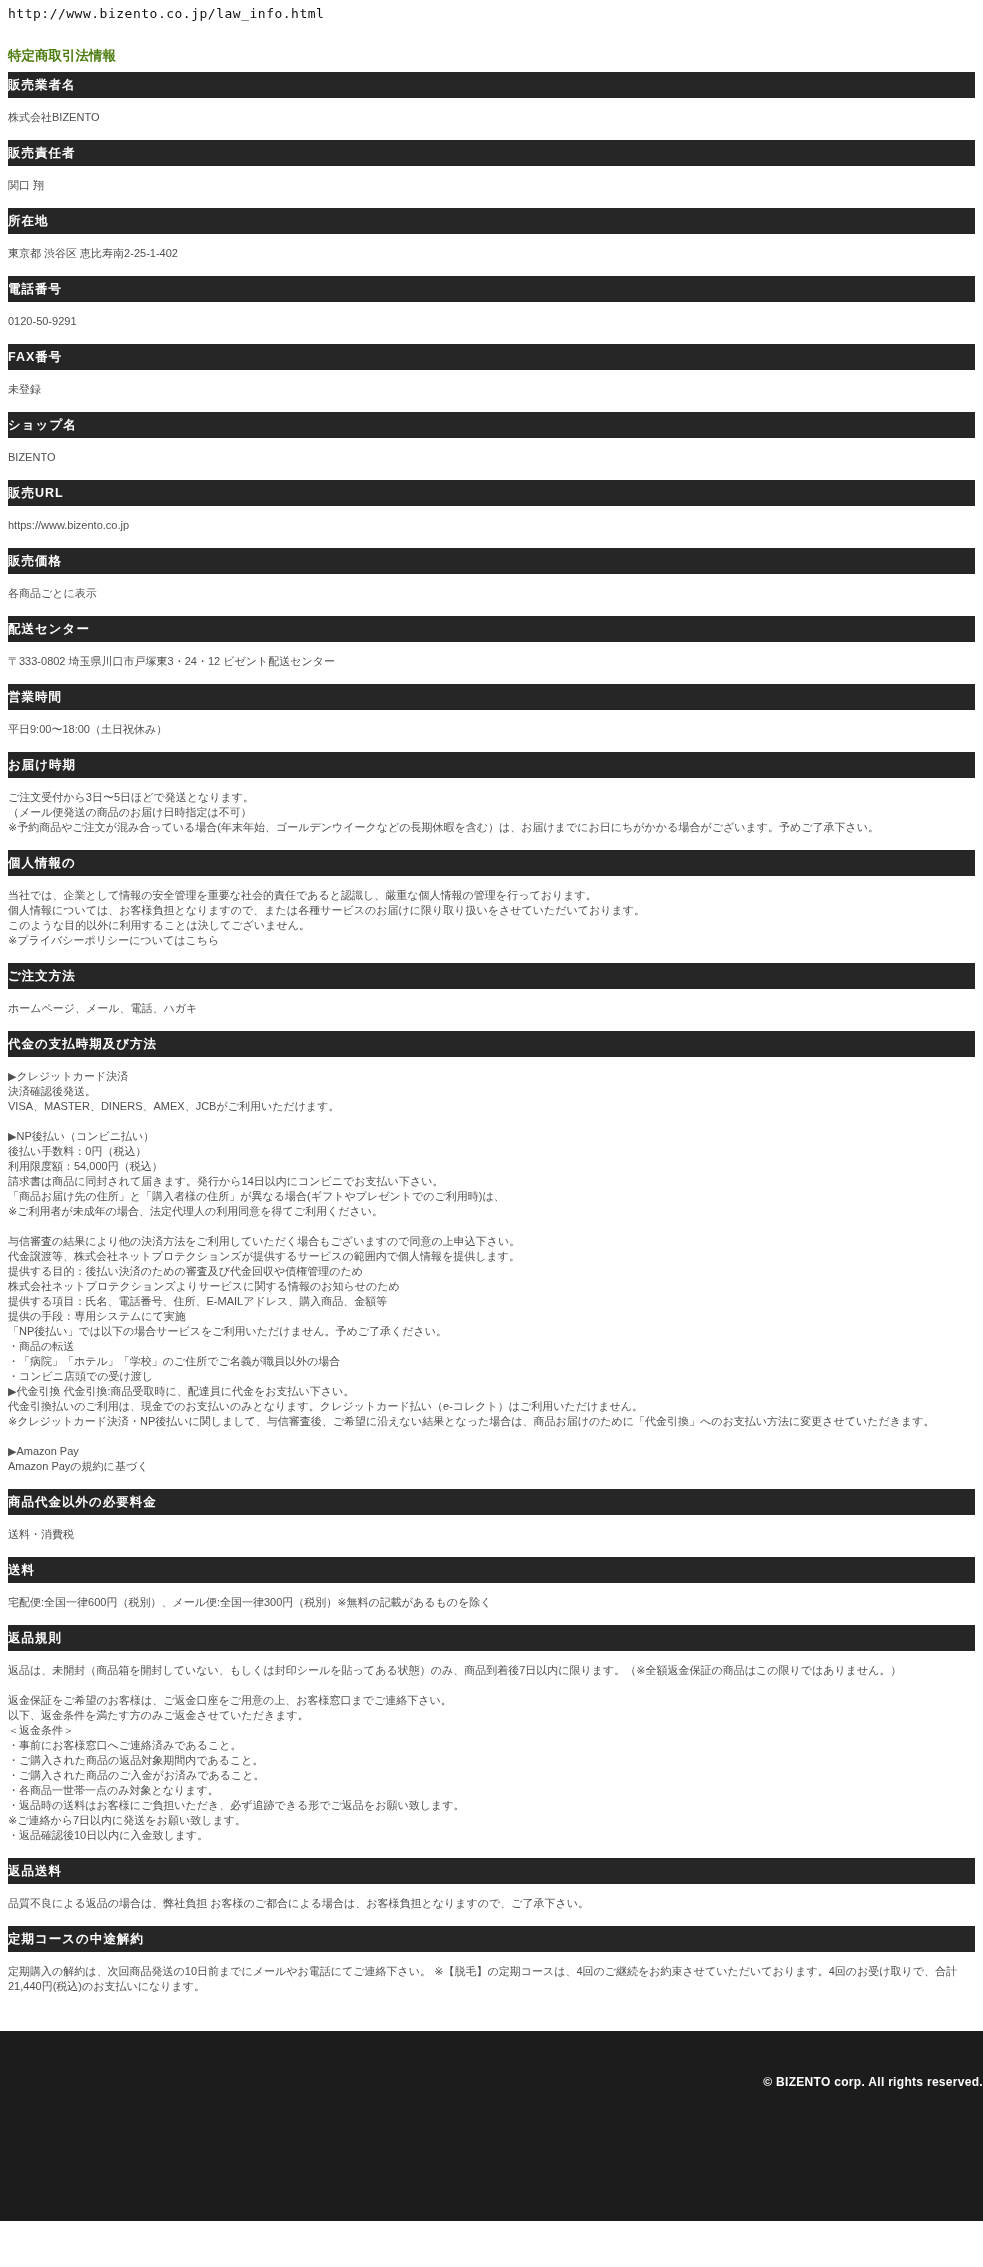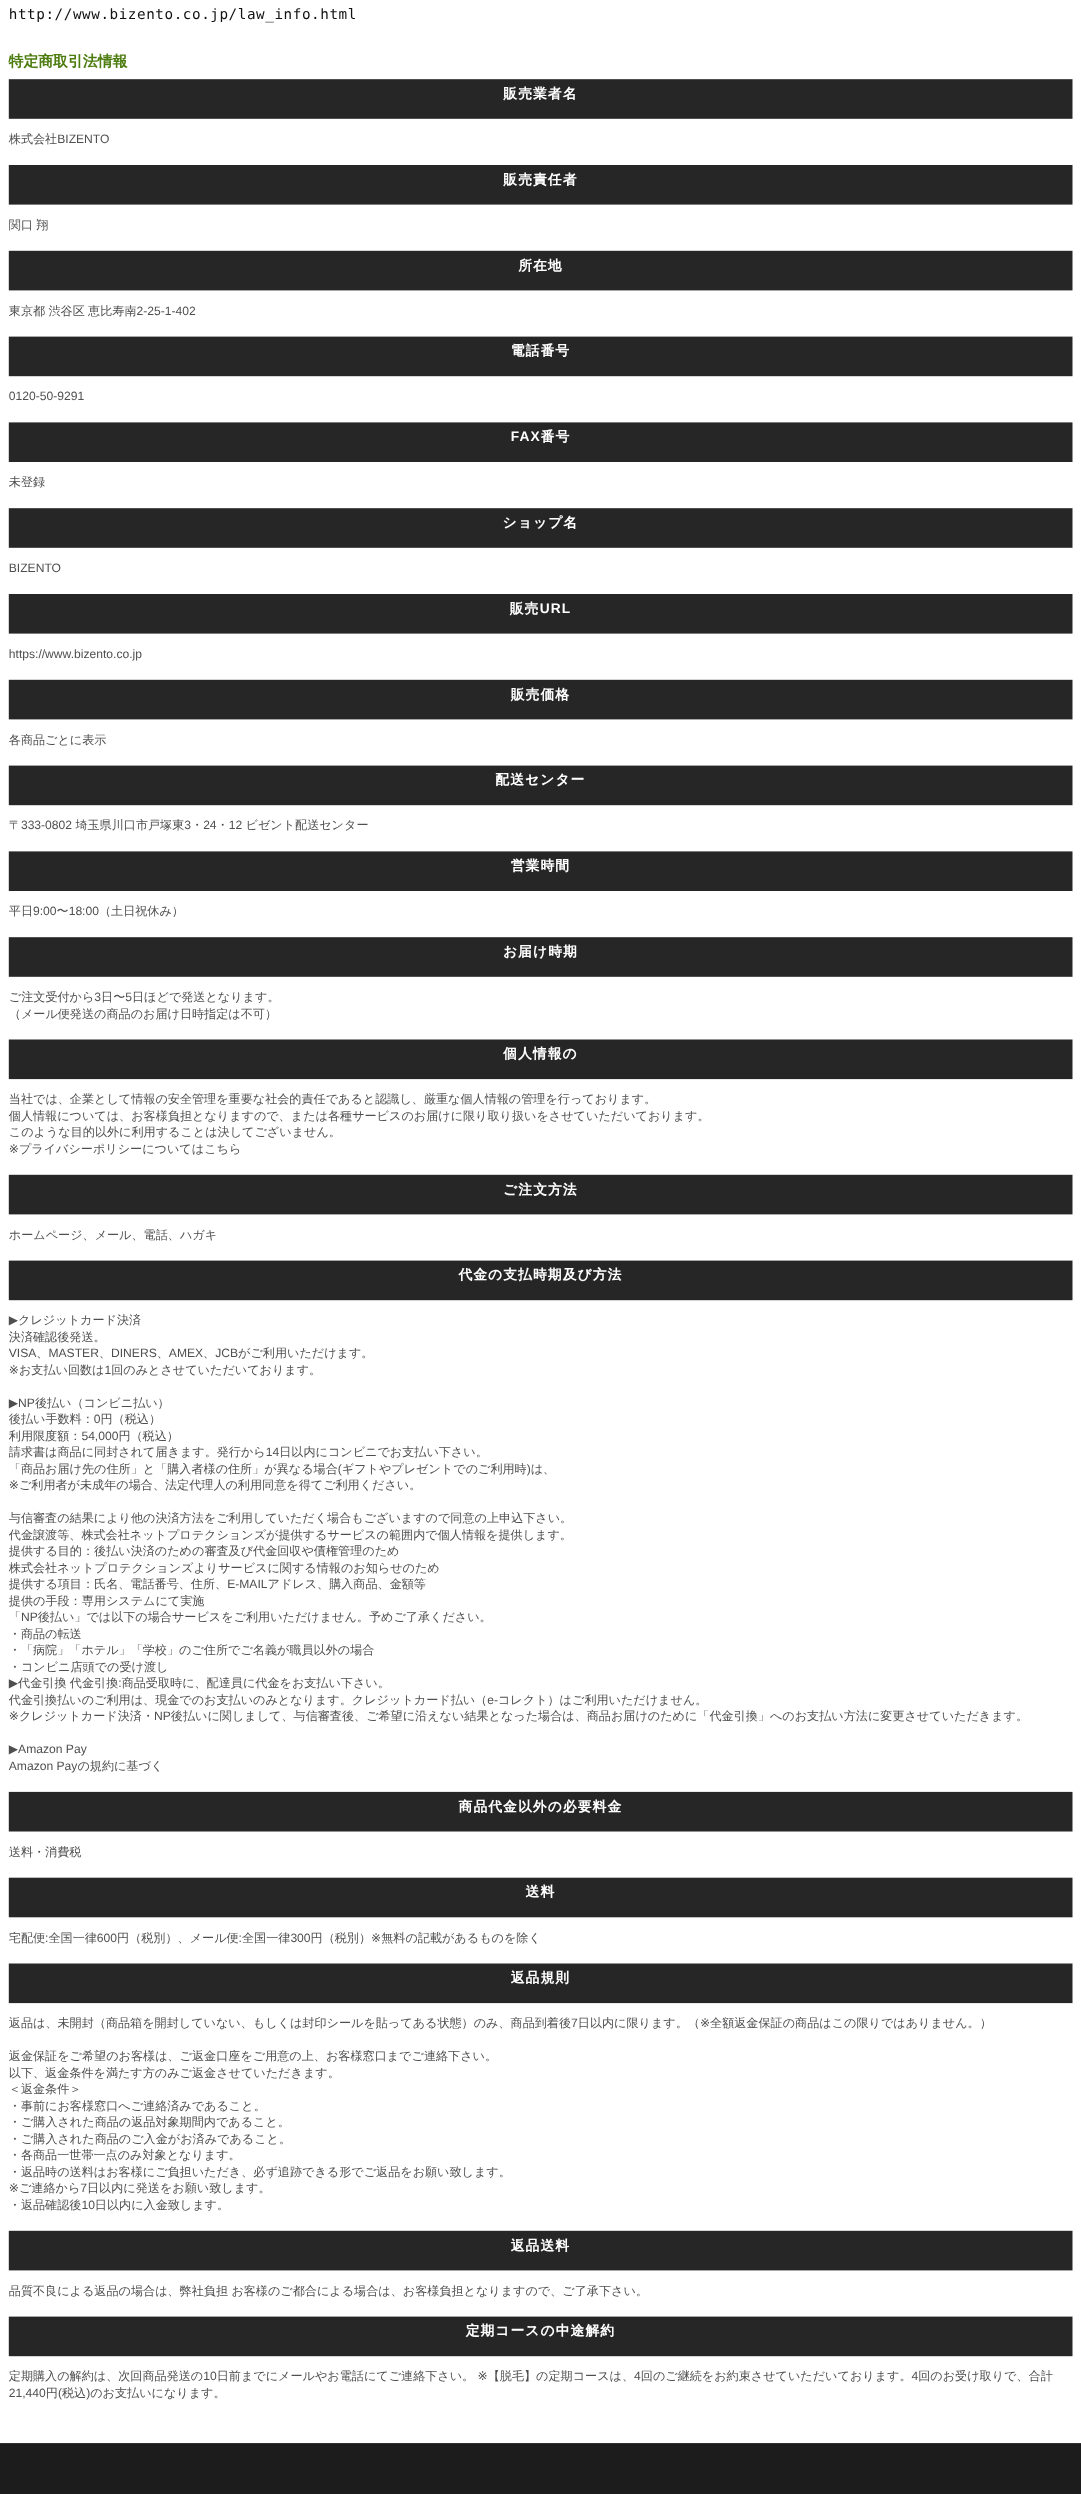--- a/index.html
+++ b/index.html
@@ -28,22 +28,21 @@
     font-size:13.5px;
     font-weight:bold;
     color:#4d7c0f;
     margin:0 0 7px 0;
   }
   .section-bar{
     background:var(--bar-bg);
     color:var(--bar-text);
     font-size:12.5px;
     font-weight:bold;
-    text-align:center;
-    height:36px;
+    height:26px;
     line-height:26px;
     letter-spacing:1px;
   }
   .section-content{
     padding:12px 0 15px 0;
     font-size:11px;
     line-height:15px;
     color:var(--body-text);
   }
   .line{min-height:15px;}
@@ -128,20 +127,21 @@
         <div class="section-bar">営業時間</div>
         <div class="section-content">
           <div class="line">平日9:00〜18:00（土日祝休み）</div>
         </div>
       </div>
       <div class="section">
         <div class="section-bar">お届け時期</div>
         <div class="section-content">
           <div class="line">ご注文受付から3日〜5日ほどで発送となります。</div>
           <div class="line">（メール便発送の商品のお届け日時指定は不可）</div>
+          <div class="line">※予約商品やご注文が混み合っている場合(年末年始、ゴールデンウイークなどの長期休暇を含む）は、お届けまでにお日にちがかかる場合がございます。予めご了承下さい。</div>
         </div>
       </div>
       <div class="section">
         <div class="section-bar">個人情報の</div>
         <div class="section-content">
           <div class="line">当社では、企業として情報の安全管理を重要な社会的責任であると認識し、厳重な個人情報の管理を行っております。</div>
           <div class="line">個人情報については、お客様負担となりますので、または各種サービスのお届けに限り取り扱いをさせていただいております。</div>
           <div class="line">このような目的以外に利用することは決してございません。</div>
           <div class="line">※プライバシーポリシーについてはこちら</div>
         </div>
@@ -151,21 +151,20 @@
         <div class="section-content">
           <div class="line">ホームページ、メール、電話、ハガキ</div>
         </div>
       </div>
       <div class="section">
         <div class="section-bar">代金の支払時期及び方法</div>
         <div class="section-content">
           <div class="line">▶クレジットカード決済</div>
           <div class="line">決済確認後発送。</div>
           <div class="line">VISA、MASTER、DINERS、AMEX、JCBがご利用いただけます。</div>
-          <div class="line">※お支払い回数は1回のみとさせていただいております。</div>
           <div class="line"></div>
           <div class="line">▶NP後払い（コンビニ払い）</div>
           <div class="line">後払い手数料：0円（税込）</div>
           <div class="line">利用限度額：54,000円（税込）</div>
           <div class="line">請求書は商品に同封されて届きます。発行から14日以内にコンビニでお支払い下さい。</div>
           <div class="line">「商品お届け先の住所」と「購入者様の住所」が異なる場合(ギフトやプレゼントでのご利用時)は、</div>
           <div class="line">※ご利用者が未成年の場合、法定代理人の利用同意を得てご利用ください。</div>
           <div class="line"></div>
           <div class="line">与信審査の結果により他の決済方法をご利用していただく場合もございますので同意の上申込下さい。</div>
           <div class="line">代金譲渡等、株式会社ネットプロテクションズが提供するサービスの範囲内で個人情報を提供します。</div>

